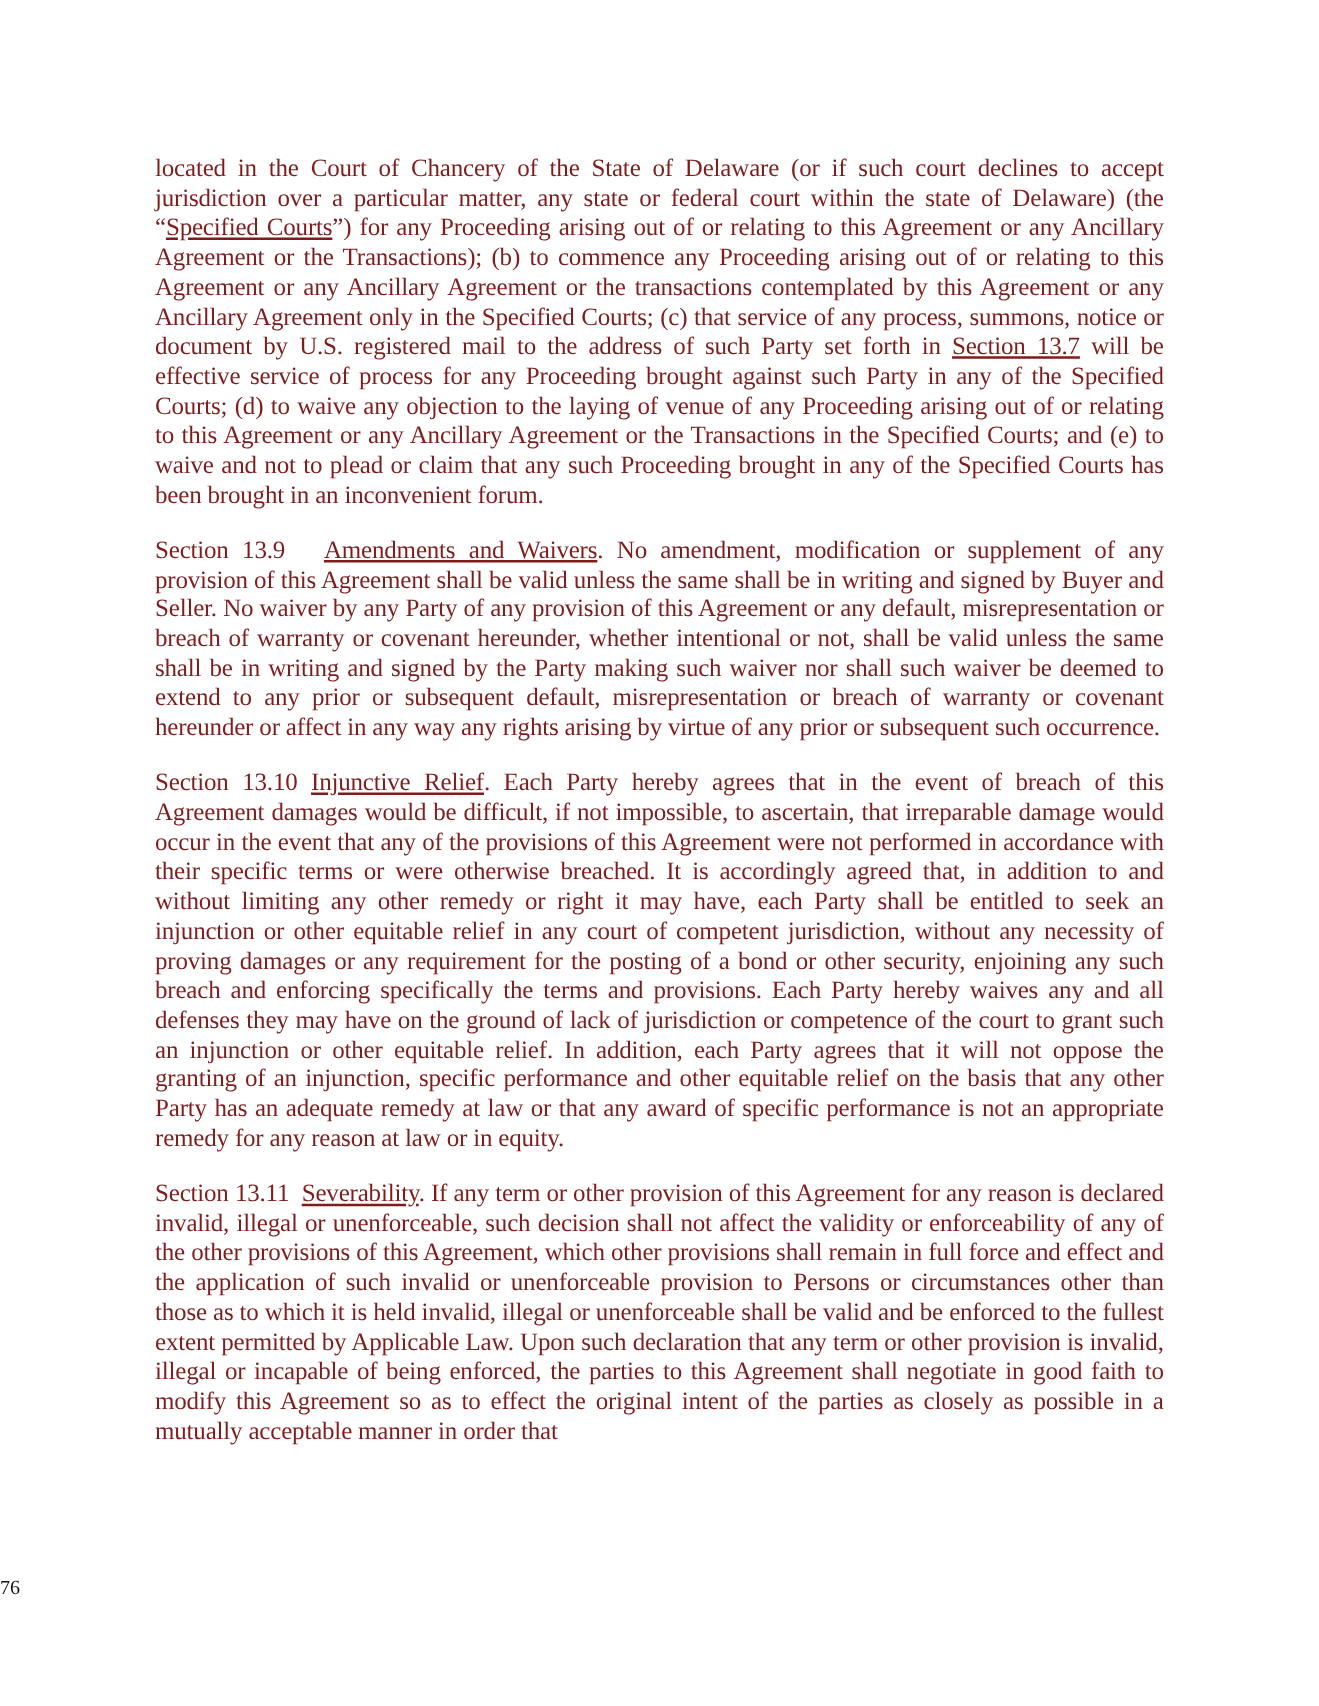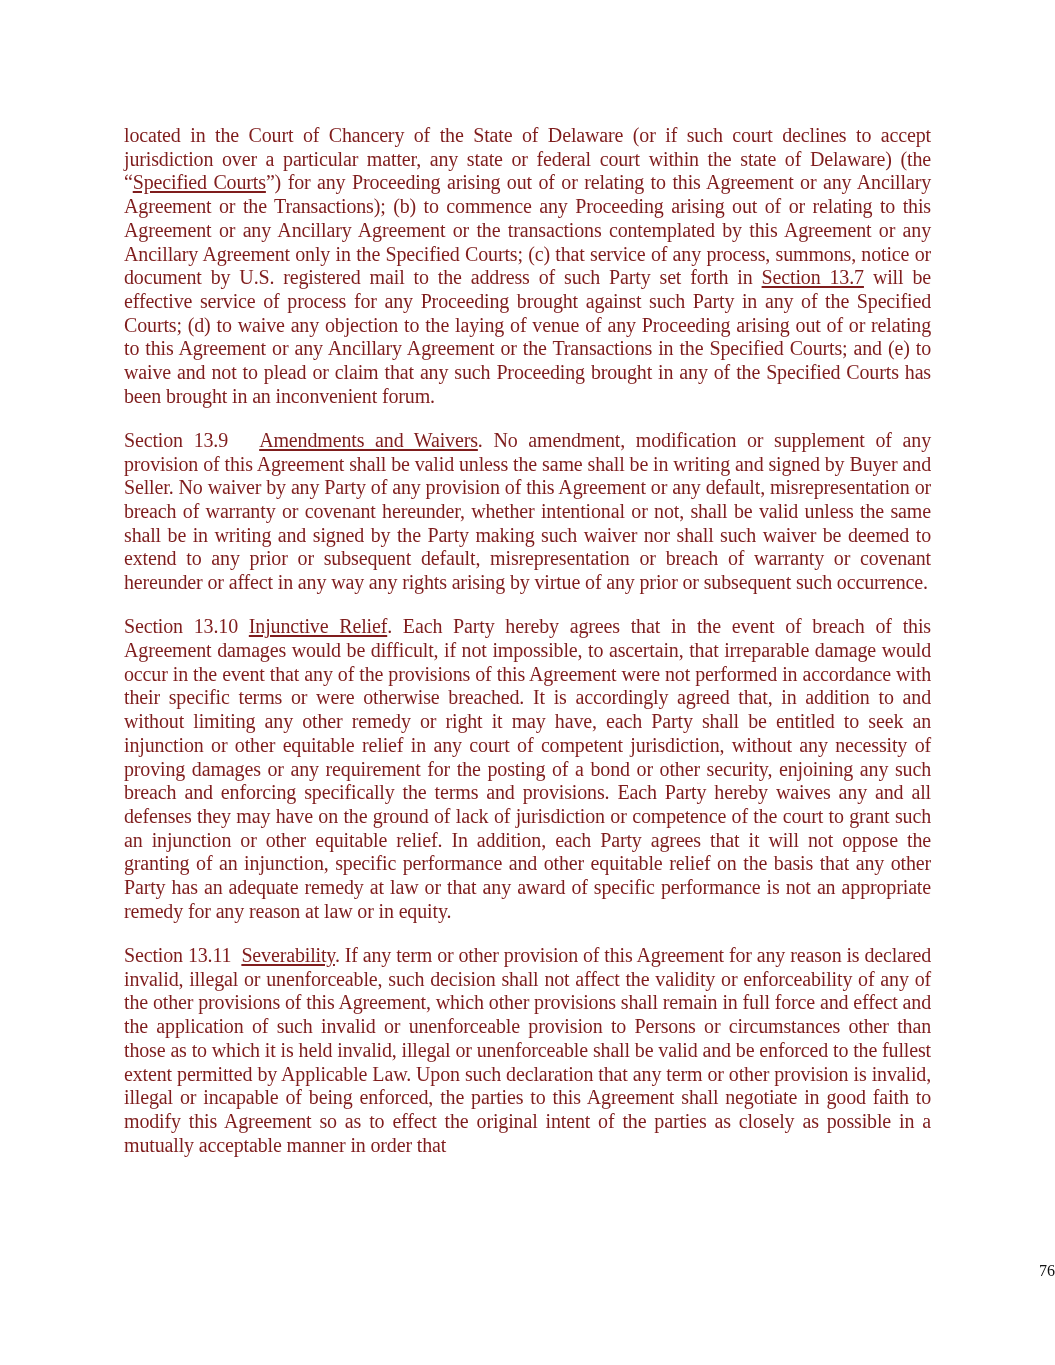--- a/index.html
+++ b/index.html
@@ -7,21 +7,21 @@
   .page {
     position: absolute; left: 124px; top: 124px; width: 807px;
     font-family: "Liberation Serif", "DejaVu Serif", serif;
     font-size: 20px; line-height: 23.7px; color: #7f1d1d;
     text-align: justify; letter-spacing: -0.15px;
   }
   .para { margin: 0 0 20.5px 0; }
   .u { text-decoration: underline; text-underline-offset: 2px; }
   .sec { white-space: pre; }
   .pagenum {
-    position: absolute; left: 0; width: 1055px; top: 1262px; text-align: right;
+    position: absolute; left: 0; width: 1055px; top: 1262px; text-align: left;
     font-family: "Liberation Serif", "DejaVu Serif", serif; font-size: 16px; color: #111;
   }
 </style>
 </head>
 <body>
 
 <div class="page">
   <p class="para"><span>located in the Court of Chancery of the State of Delaware (or if such court declines to accept jurisdiction over a particular matter, any state or federal court within the state of Delaware) (the “</span><span class="u">Specified Courts</span><span>”) for any Proceeding arising out of or relating to this Agreement or any Ancillary Agreement or the Transactions); (b)&nbsp;to commence any Proceeding arising out of or relating to this Agreement or any Ancillary Agreement or the transactions contemplated by this Agreement or any Ancillary Agreement only in the Specified Courts; (c)&nbsp;that service of any process, summons, notice or document by U.S. registered mail to the address of such Party set forth in </span><span class="u">Section 13.7</span><span> will be effective service of process for any Proceeding brought against such Party in any of the Specified Courts; (d)&nbsp;to waive any objection to the laying of venue of any Proceeding arising out of or relating to this Agreement or any Ancillary Agreement or the Transactions in the Specified Courts; and (e)&nbsp;to waive and not to plead or claim that any such Proceeding brought in any of the Specified Courts has been brought in an inconvenient forum.</span></p>
 
   <p class="para"><span class="sec">Section 13.9   </span><span class="u">Amendments and Waivers</span><span>.  No amendment, modification or supplement of any provision of this Agreement shall be valid unless the same shall be in writing and signed by Buyer and Seller.  No waiver by any Party of any provision of this Agreement or any default, misrepresentation or breach of warranty or covenant hereunder, whether intentional or not, shall be valid unless the same shall be in writing and signed by the Party making such waiver nor shall such waiver be deemed to extend to any prior or subsequent default, misrepresentation or breach of warranty or covenant hereunder or affect in any way any rights arising by virtue of any prior or subsequent such occurrence.</span></p>

